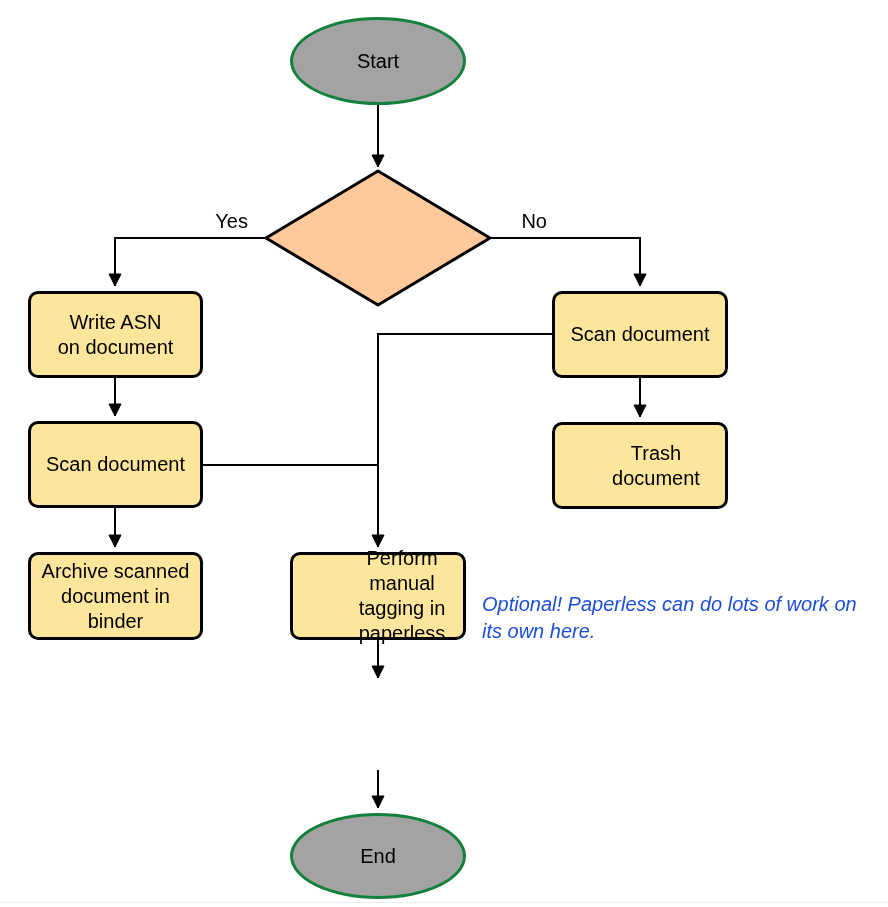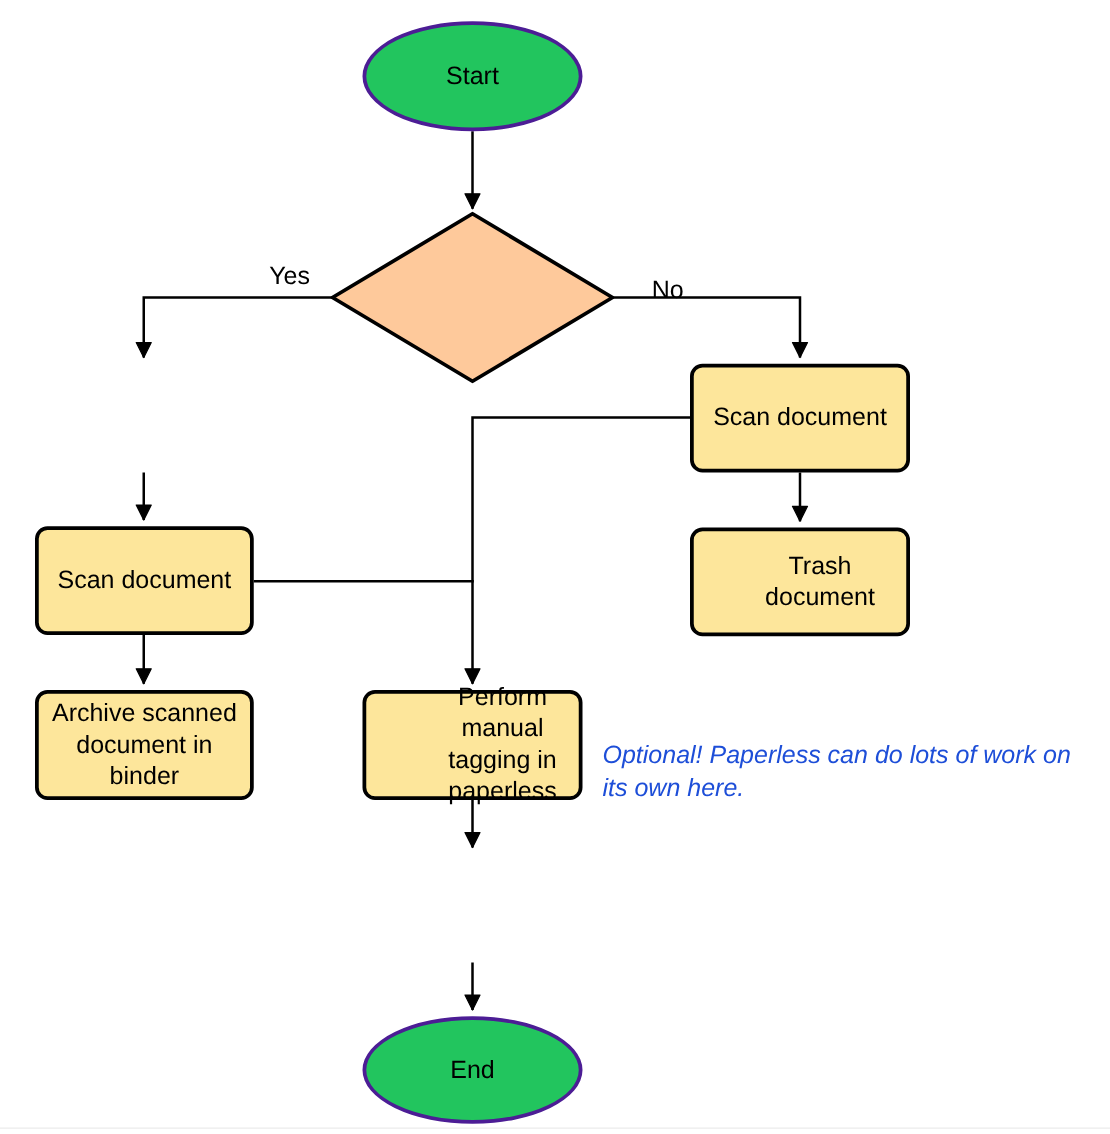--- a/index.html
+++ b/index.html
@@ -35,22 +35,22 @@
   }
   .node span {
     white-space: pre-line;
   }
   .process {
     background: #fde69b;
     border: 3px solid #000000;
     border-radius: 10px;
   }
   .terminator {
-    background: #22c55e;
-    border: 3px solid #4c1d95;
+    background: #a3a3a3;
+    border: 3px solid #15803d;
     border-radius: 50%;
     text-align: right;
   }
   .decision-label {
     background: transparent;
     border: none;
   }
   .edge-label {
     position: absolute;
     font-size: 20px;
@@ -98,20 +98,24 @@
     <path d="M378,770 L378,808" fill="none" stroke="#000000" stroke-width="2" marker-end="url(#arrow)"></path>
 
     <polygon points="378,171 490,238 378,305 266,238" stroke="#000000" stroke-width="3" stroke-linejoin="round" fill="#fec99b"></polygon>
   </svg>
 
   <div class="node terminator" style="left:290px; top:17px; width:176px; height:88px;">
     <span>Start</span>
   </div>
 
 
+  <div class="node process" style="left:28px; top:291px; width:175px; height:87px;">
+    <span>Write ASN
+on document</span>
+  </div>
 
   <div class="node process" style="left:28px; top:421px; width:175px; height:87px;">
     <span>Scan document</span>
   </div>
 
   <div class="node process" style="left:28px; top:552px; width:175px; height:88px;">
     <span>Archive scanned
 document in
 binder</span>
   </div>
@@ -129,20 +133,20 @@
 tagging in
 paperless</span>
   </div>
 
 
   <div class="node terminator" style="left:290px; top:813px; width:176px; height:86px;">
     <span>End</span>
   </div>
 
   <div class="edge-label" style="left:200px; top:210px; width:48px;">Yes</div>
-  <div class="edge-label" style="left:499px; top:221px; width:48px;">No</div>
+  <div class="edge-label" style="left:499px; top:210px; width:48px;">No</div>
 
   <div class="annotation" style="left:482px; top:591px; width:404px;">Optional! Paperless can do lots of work on
 its own here.</div>
 
   <div class="bottom-divider"></div>
 
 </div>
 
 </body></html>

